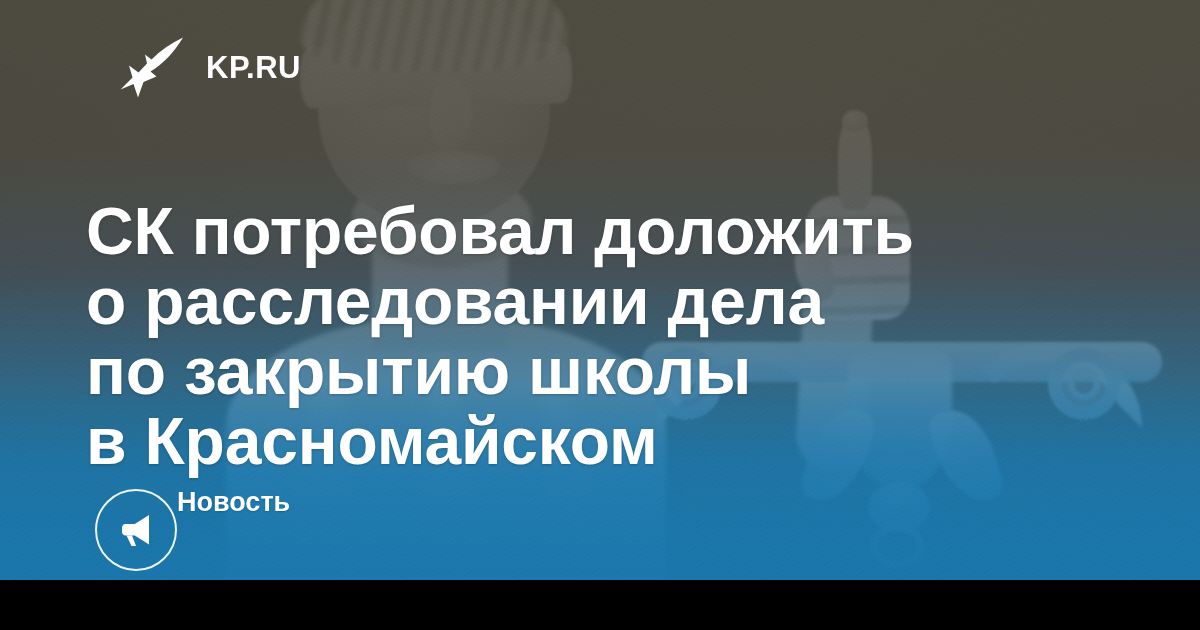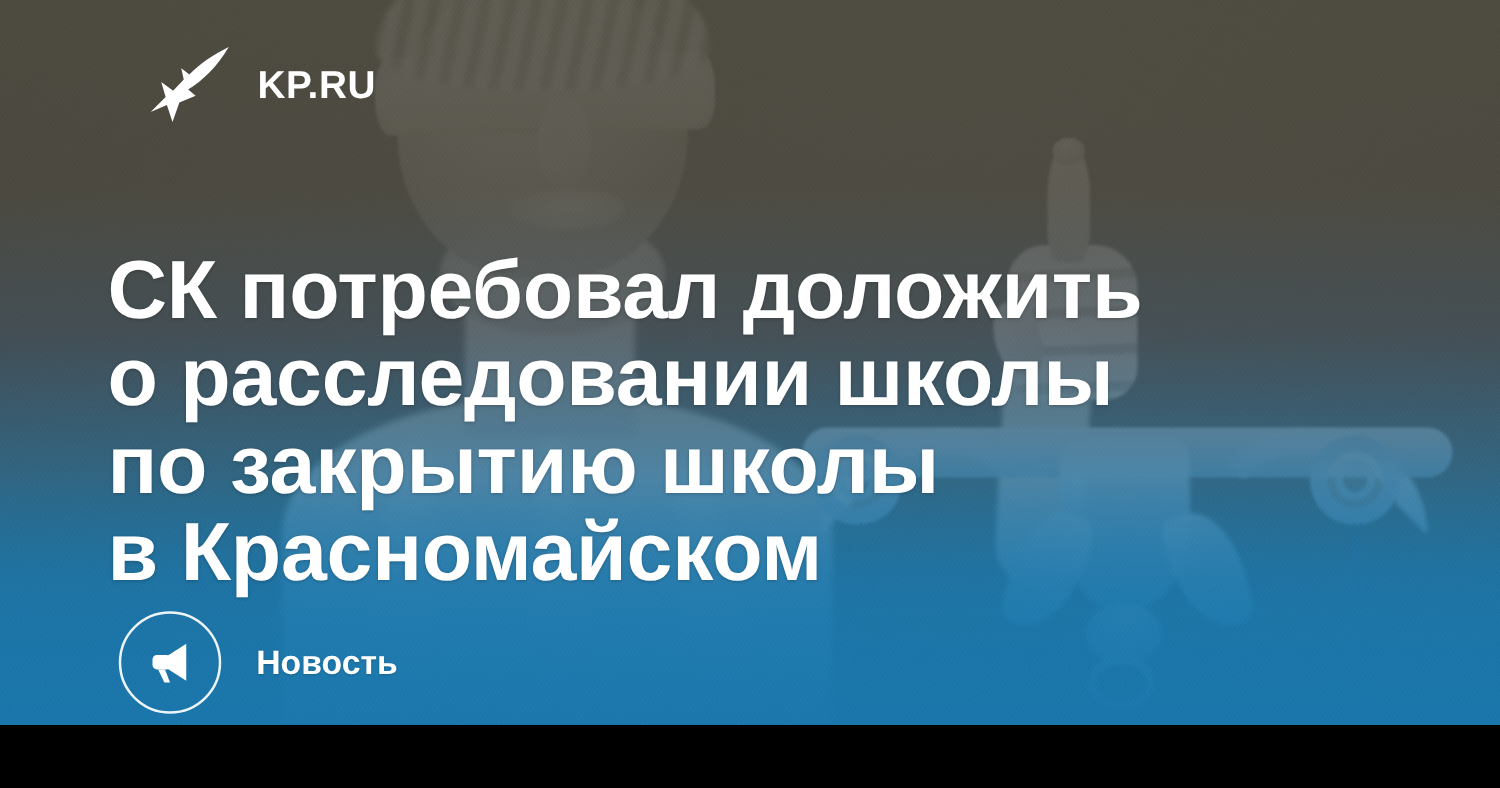--- a/index.html
+++ b/index.html
@@ -328,22 +328,21 @@
     letter-spacing: -0.2px;
     text-shadow: 0 1px 3px rgba(0,0,0,.22);
   }
   .headline .ln { display: block; white-space: nowrap; }
 
   .badge {
     position: absolute;
     left: 95px;
     top: 489px;
     display: flex;
-    align-items: center;
-    gap: 28px;
+    align-items: flex-start;
     height: 82px;
   }
   .badge-circle {
     width: 82px; height: 82px;
     border-radius: 50%;
     border: 2px solid rgba(255,255,255,.92);
     display: flex;
     align-items: center;
     justify-content: center;
     flex: 0 0 auto;
@@ -412,21 +411,21 @@
       <span class="brand-logo" aria-hidden="true">
         <svg viewBox="0 0 72 66" xmlns="http://www.w3.org/2000/svg" focusable="false">
           <path fill="#ffffff" d="M71 3.5 C58.5 9.5 48 17 39.5 25.5 L33 20.5 L35 29.5 L26.5 38.5 L17 31.5 L20.5 43.5 L8.5 55.5 L21.5 50 L26 63.5 L31.5 48 L44.5 42.5 L38.5 37.5 C50 30.5 62 19 71 3.5 Z"></path>
         </svg>
       </span>
       <span class="brand-name">KP.RU</span>
     </div>
 
     <h1 class="headline">
       <span class="ln">СК потребовал доложить</span>
-      <span class="ln">о расследовании школы</span>
+      <span class="ln">о расследовании дела</span>
       <span class="ln">по закрытию школы</span>
       <span class="ln">в Красномайском</span>
     </h1>
 
     <div class="badge">
       <span class="badge-circle">
         <span aria-hidden="true">
           <svg viewBox="0 0 40 40" xmlns="http://www.w3.org/2000/svg" focusable="false">
             <path fill="#ffffff" d="M33 5 L18 14.5 L18 25 L33 34.5 Z"></path>
             <path fill="#ffffff" d="M9.5 14 L17.5 14 C18.3 14 19 14.7 19 15.5 L19 24 C19 24.8 18.3 25.5 17.5 25.5 L9.5 25.5 C7.6 25.5 6 23.9 6 22 L6 17.5 C6 15.6 7.6 14 9.5 14 Z"></path>

